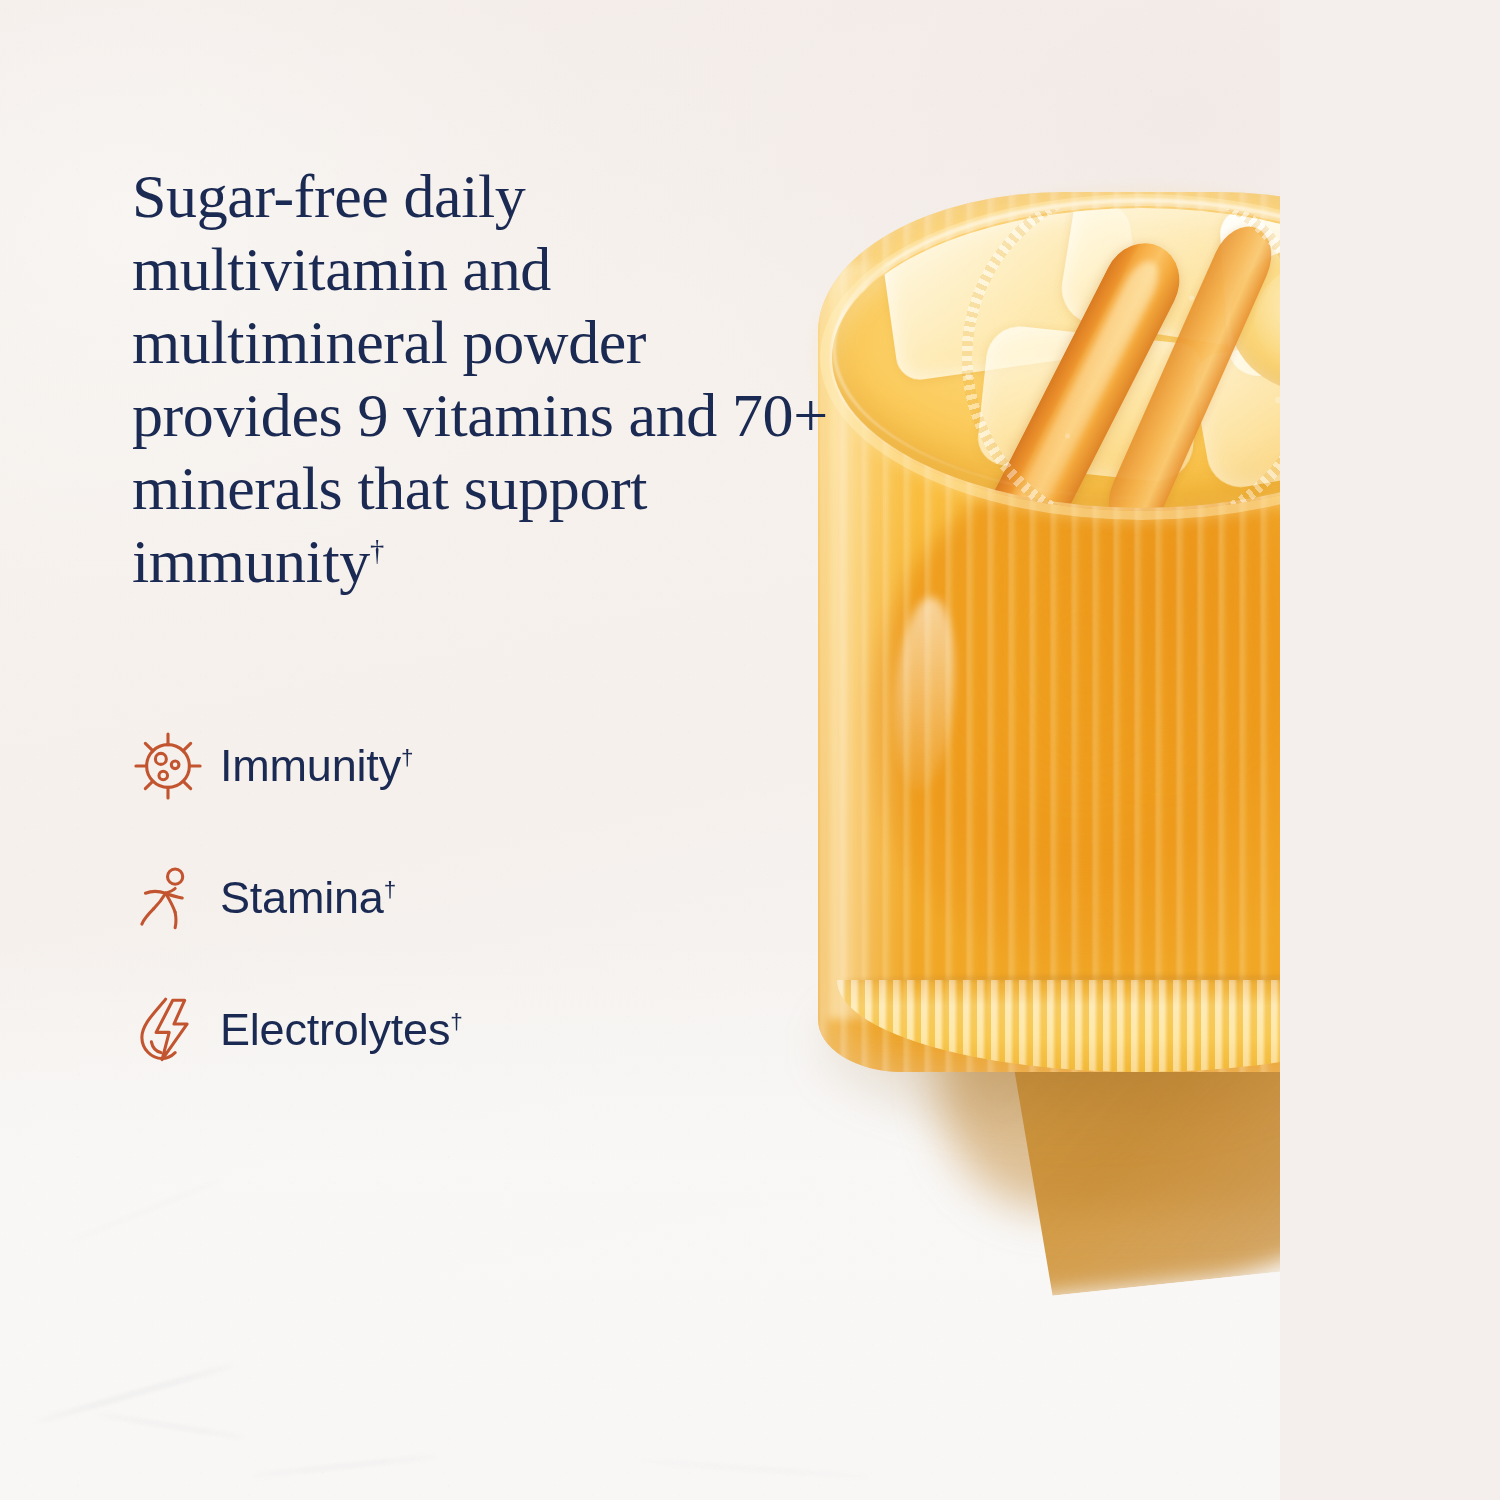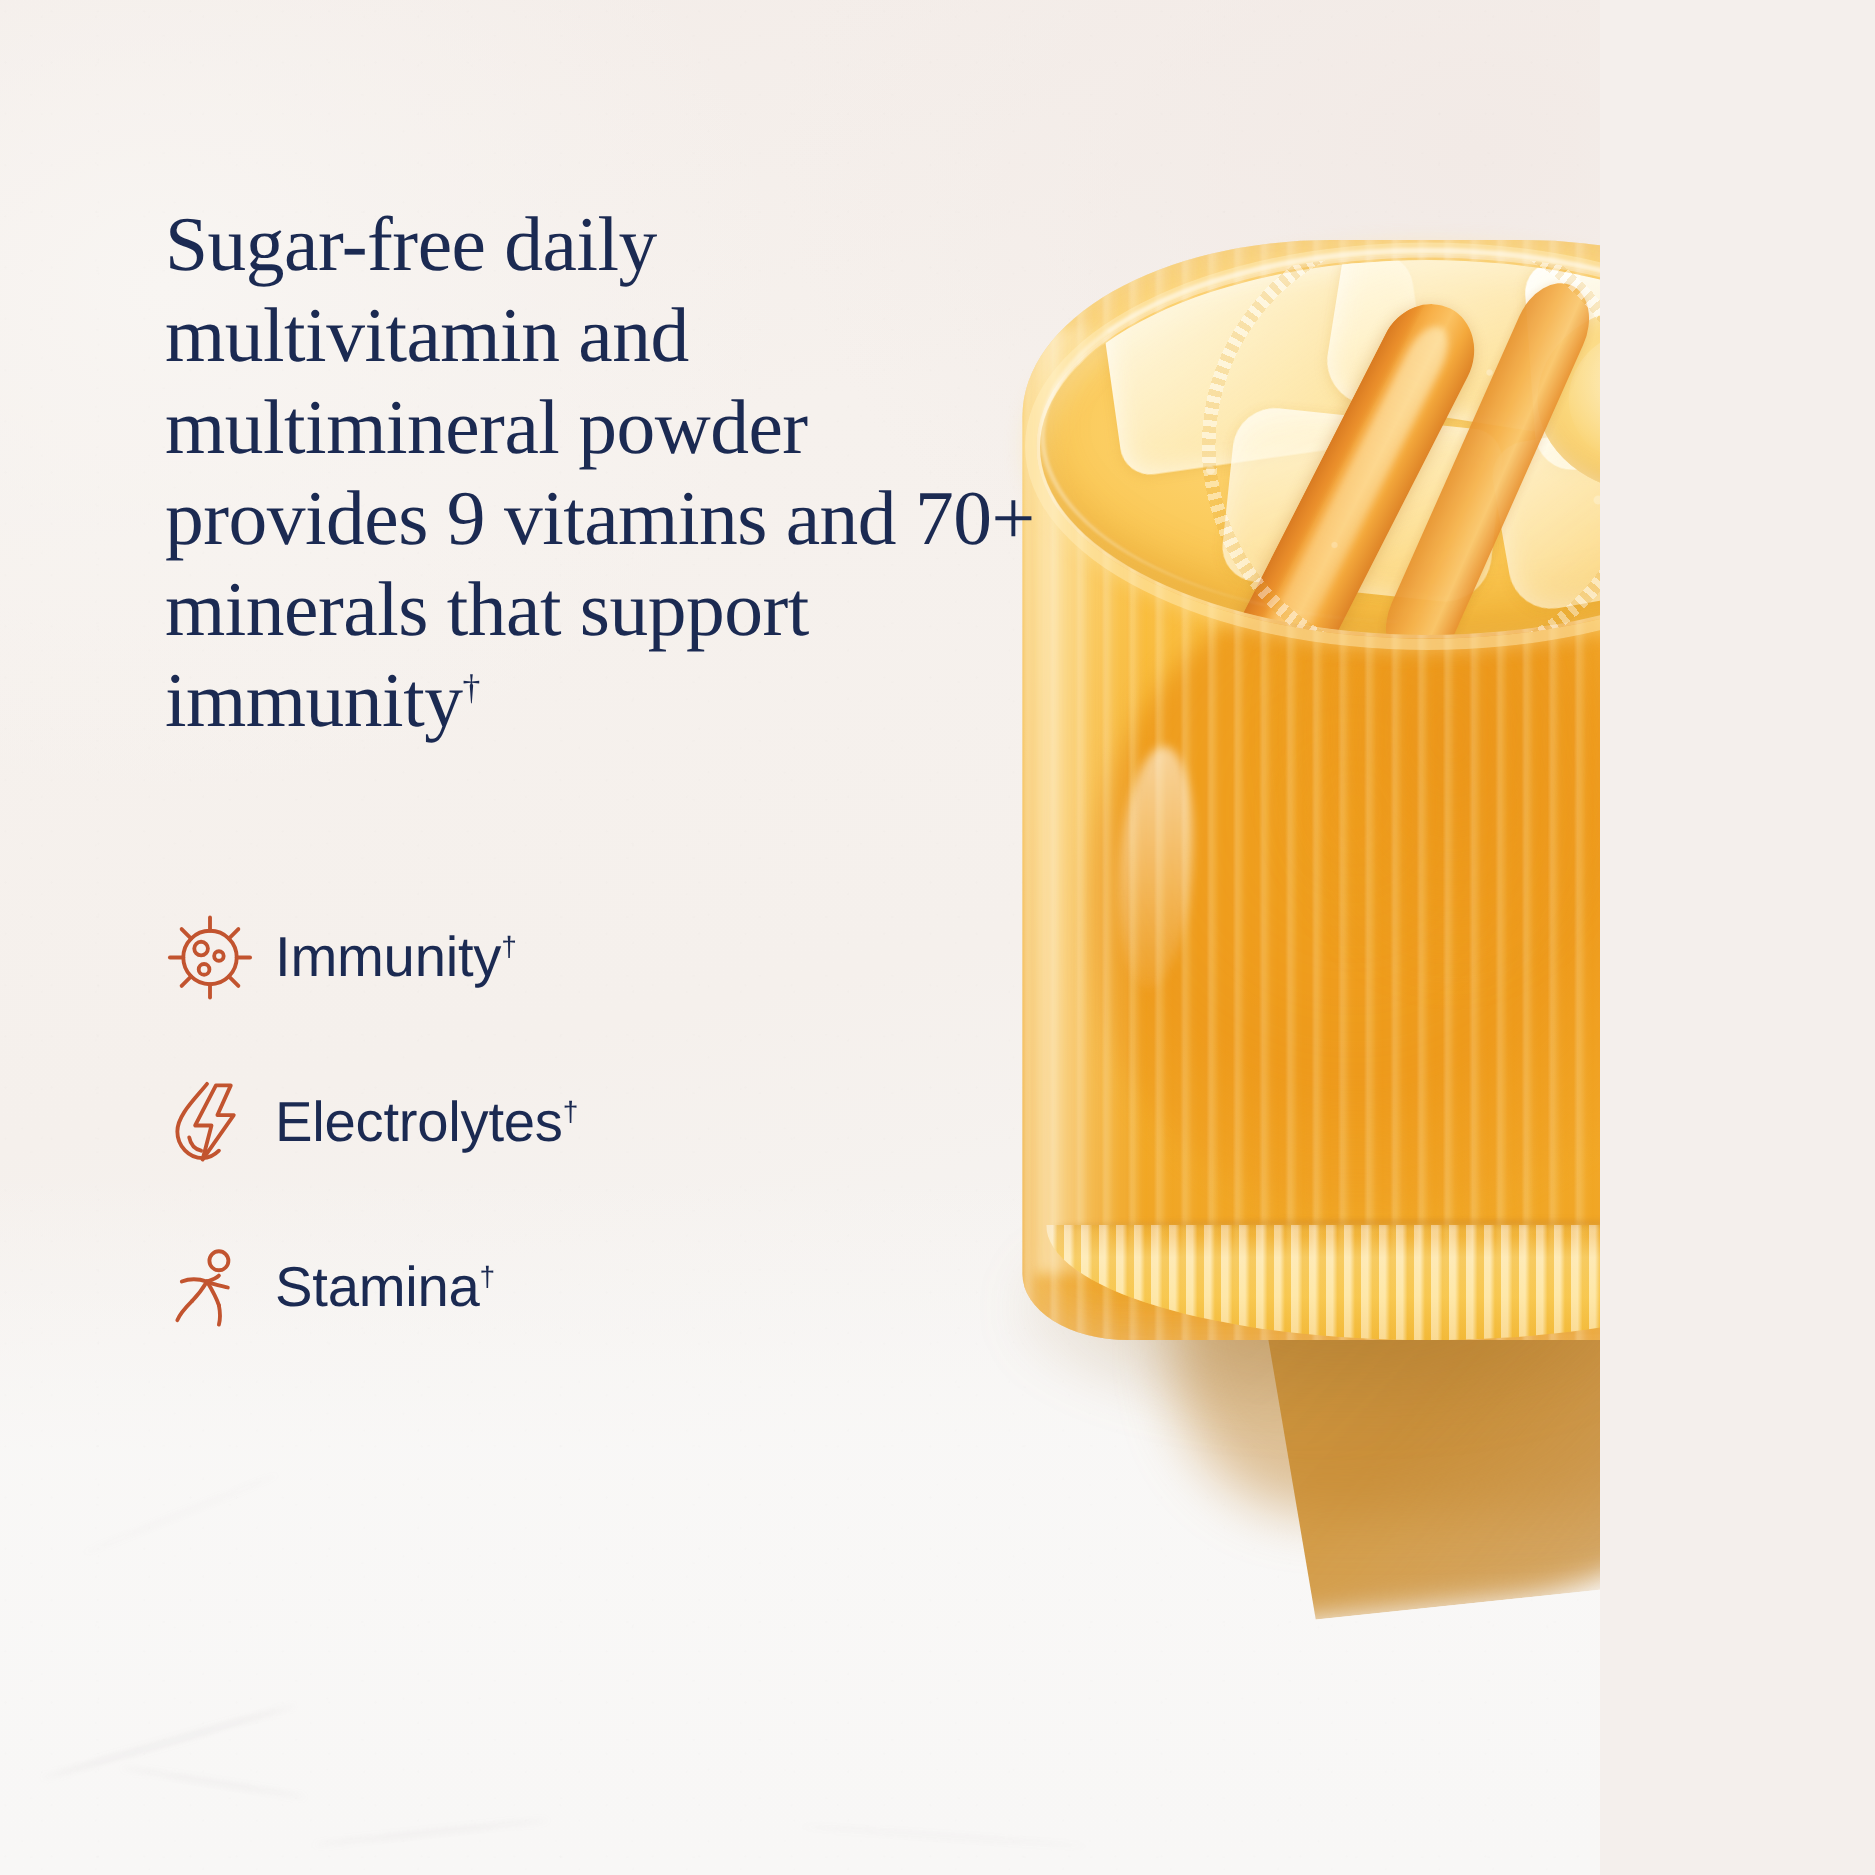--- a/index.html
+++ b/index.html
@@ -479,40 +479,40 @@
           <circle cx="38" cy="31" r="3.2"></circle>
           <circle cx="28" cy="40" r="3.6"></circle>
         </svg>
       </span>
       <span class="benefit-label"><span>Immunity</span><sup>†</sup></span>
     </div>
 
     <div class="benefit-row">
       <span class="benefit-icon">
         <svg width="76" height="76" viewBox="0 0 64 64" fill="none" stroke="#C2542F" stroke-width="2.6" stroke-linecap="round" stroke-linejoin="round">
-          <path d="M30 6 C22 16 10 27 10 38 C10 48 18 56 27 56 C31 56 35 54 38 51"></path>
-          <path d="M18 42 C19 47 22 50 26 51"></path>
-          <path d="M36 7 L22 34 L33 34 L27 57 L48 27 L37 27 L46 7 Z"></path>
-        </svg>
-      </span>
-      <span class="benefit-label"><span>Electrolytes</span><sup>†</sup></span>
-    </div>
-
-    <div class="benefit-row">
-      <span class="benefit-icon">
-        <svg width="76" height="76" viewBox="0 0 64 64" fill="none" stroke="#C2542F" stroke-width="2.6" stroke-linecap="round" stroke-linejoin="round">
           <circle cx="38" cy="14" r="6.4"></circle>
           <path d="M44 32 C40 31 34 30 30 28"></path>
           <path d="M30 28 C24 26 18 26 13 28"></path>
           <path d="M30 28 C27 33 24 37 20 41"></path>
           <path d="M20 41 C16 45 12 49 10 54"></path>
           <path d="M30 28 C33 33 36 38 38 44"></path>
           <path d="M38 44 C39 49 39 53 38 57"></path>
           <path d="M30 28 C33 27 36 26 38 24"></path>
         </svg>
       </span>
       <span class="benefit-label"><span>Stamina</span><sup>†</sup></span>
     </div>
 
+    <div class="benefit-row">
+      <span class="benefit-icon">
+        <svg width="76" height="76" viewBox="0 0 64 64" fill="none" stroke="#C2542F" stroke-width="2.6" stroke-linecap="round" stroke-linejoin="round">
+          <path d="M30 6 C22 16 10 27 10 38 C10 48 18 56 27 56 C31 56 35 54 38 51"></path>
+          <path d="M18 42 C19 47 22 50 26 51"></path>
+          <path d="M36 7 L22 34 L33 34 L27 57 L48 27 L37 27 L46 7 Z"></path>
+        </svg>
+      </span>
+      <span class="benefit-label"><span>Electrolytes</span><sup>†</sup></span>
+    </div>
+
   </div>
 
 
 </div>
 
 </body></html>

